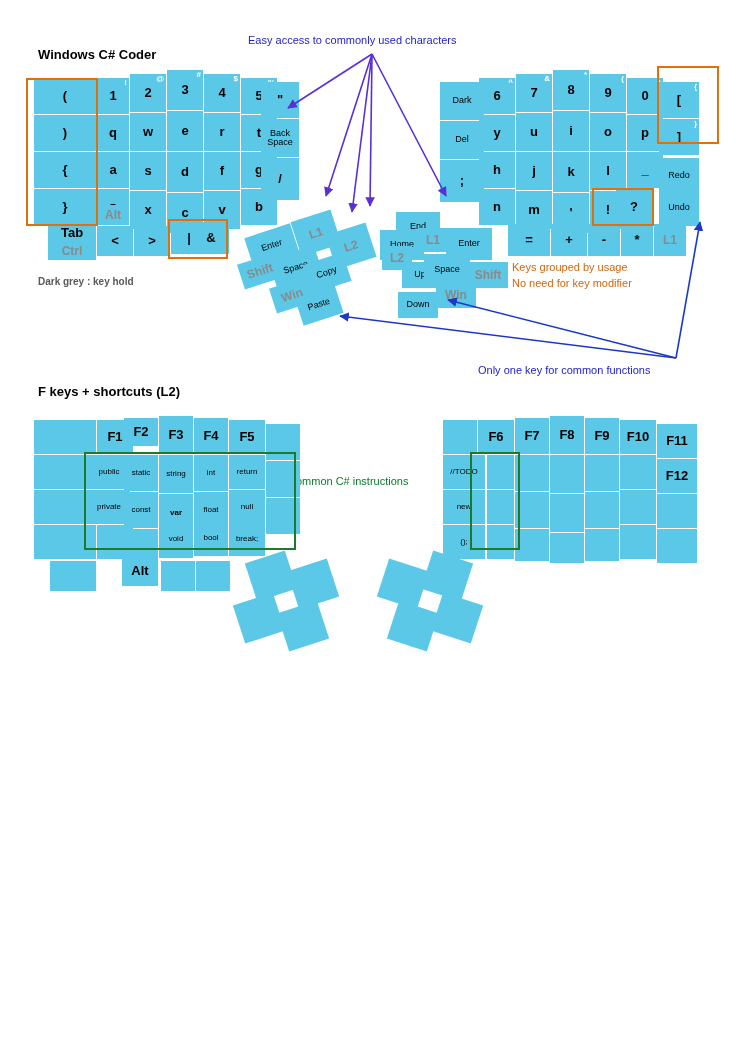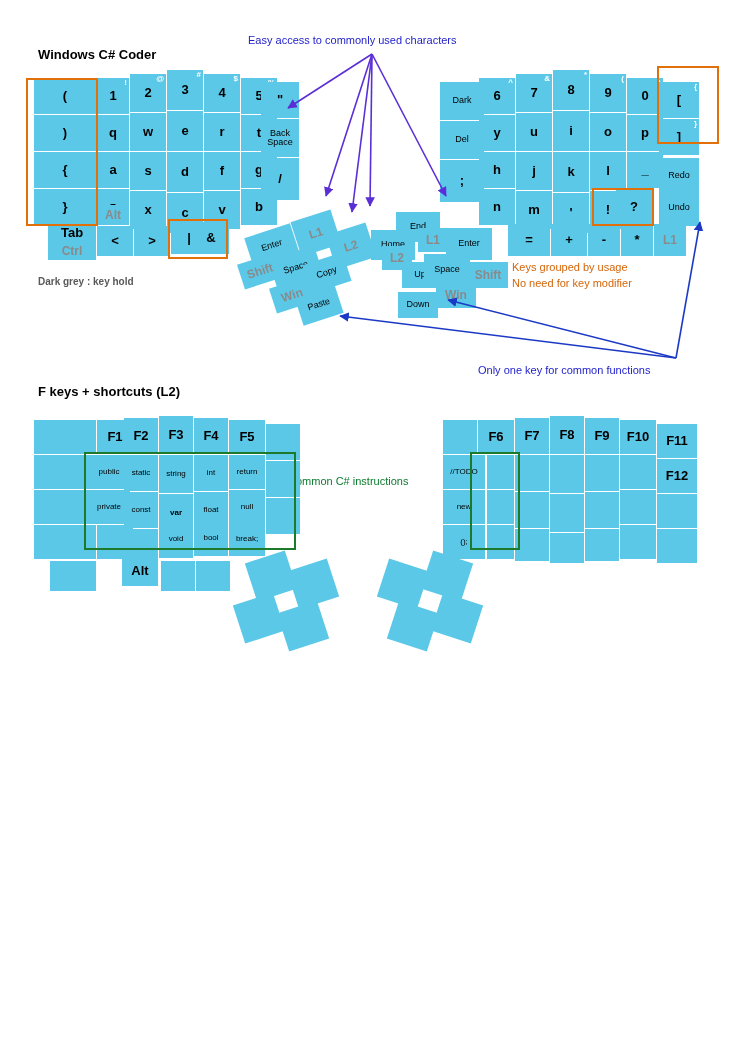--- a/index.html
+++ b/index.html
@@ -206,21 +206,21 @@
       </div>
       <div class="key grey" style="left: 240px; top: 258px; width: 40px; height: 26px; transform: rotate(-18deg);">
         <span style="white-space: pre-line;">Shift</span>
       </div>
       <div class="key grey" style="left: 272px; top: 282px; width: 40px; height: 26px; transform: rotate(-18deg);">
         <span style="white-space: pre-line;">Win</span>
       </div>
       <div class="key small" style="left: 396px; top: 212px; width: 44px; height: 30px;">
         <span style="white-space: pre-line;">End</span>
       </div>
-      <div class="key small" style="left: 371px; top: 230px; width: 44px; height: 30px;">
+      <div class="key small" style="left: 380px; top: 230px; width: 44px; height: 30px;">
         <span style="white-space: pre-line;">Home</span>
       </div>
       <div class="key grey" style="left: 418px; top: 228px; width: 30px; height: 24px;">
         <span style="white-space: pre-line;">L1</span>
       </div>
       <div class="key grey" style="left: 382px; top: 246px; width: 30px; height: 24px;">
         <span style="white-space: pre-line;">L2</span>
       </div>
       <div class="key small" style="left: 402px; top: 262px; width: 36px; height: 26px;">
         <span style="white-space: pre-line;">Up</span>
@@ -367,21 +367,21 @@
       </div>
       <div class="key tiny" style="left: 88px; top: 490px; width: 42px; height: 34px;">
         <span style="white-space: pre-line;">private</span>
       </div>
       <div class="key tiny" style="left: 97px; top: 525px; width: 36px; height: 34px;">
         <span style="white-space: pre-line;"></span>
       </div>
       <div class="key bold" style="left: 122px; top: 556px; width: 36px; height: 30px;">
         <span style="white-space: pre-line;">Alt</span>
       </div>
-      <div class="key bold" style="left: 124px; top: 418px; width: 34px; height: 36px;">
+      <div class="key bold" style="left: 124px; top: 418px; width: 34px; height: 28px;">
         <span style="white-space: pre-line;">F2</span>
       </div>
       <div class="key tiny" style="left: 124px; top: 455px; width: 34px; height: 36px;">
         <span style="white-space: pre-line;">static</span>
       </div>
       <div class="key tiny" style="left: 124px; top: 492px; width: 34px; height: 36px;">
         <span style="white-space: pre-line;">const</span>
       </div>
       <div class="key tiny" style="left: 124px; top: 529px; width: 34px; height: 34px;">
         <span style="white-space: pre-line;"></span>

